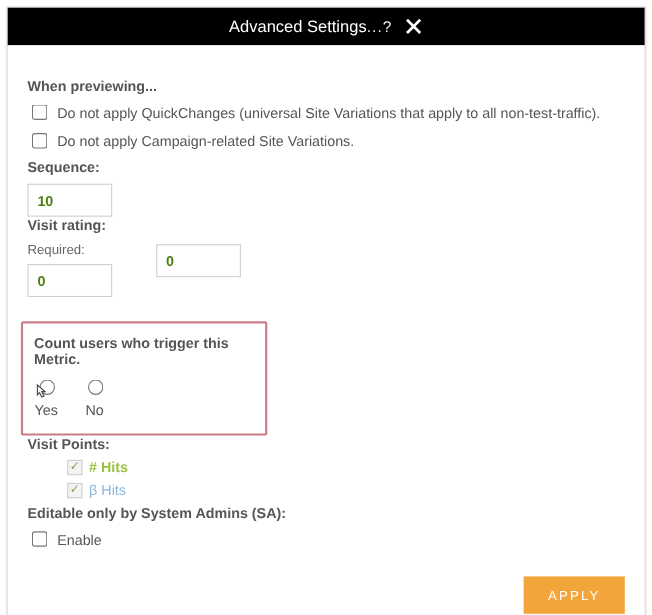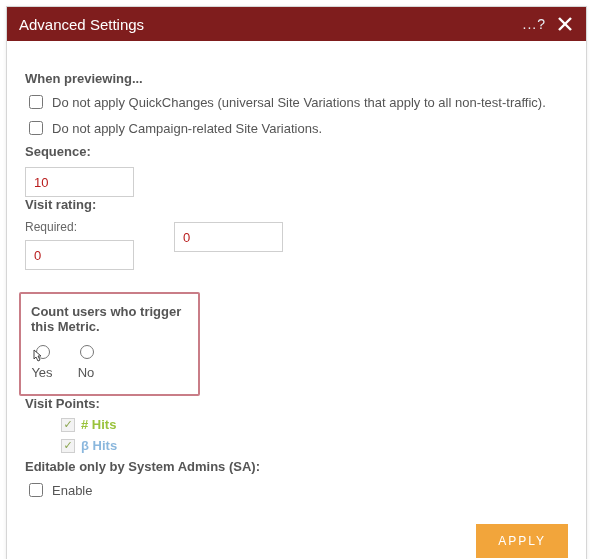--- a/index.html
+++ b/index.html
@@ -11,25 +11,25 @@
     font-size: 13px;
     color: #444;
   }
   .dialog {
     width: 581px;
     border: 1px solid #d6d6d6;
     background: #fff;
     box-shadow: 0 1px 4px rgba(0,0,0,0.08);
   }
   .titlebar {
-    background: #7f1d1d;
+    background: #000000;
     color: #fff;
     display: flex;
     align-items: center;
-    justify-content: space-between;
+    justify-content: center;
     padding: 8px 12px;
     font-size: 15px;
   }
   .titlebar .title { font-weight: 400; }
   .titlebar .title-right { display: flex; align-items: center; gap: 10px; }
   .help-dots { font-size: 14px; color: #e8eef5; letter-spacing: 1px; }
   .close-x svg { display: block; }
   .content { padding: 14px 18px 16px 18px; }
   .section-label {
     font-weight: bold;
@@ -39,53 +39,54 @@
     display: block;
   }
   .section-label.first { margin-top: 16px; }
   .sublabel { color: #666; font-size: 12px; margin-bottom: 4px; display:block; }
   .checkbox-row { display: flex; align-items: center; gap: 6px; margin: 6px 0; color: #555; }
   .checkbox-row input[type="checkbox"] {
     width: 14px; height: 14px;
     accent-color: #999;
   }
   .num-input {
-    width: 109px;
+    width: 77px;
     height: 30px;
     padding: 4px 8px;
     border: 1px solid #cfcfcf;
     font-size: 13px;
-    color: #b91c1c;
+    color: #4d7c0f;
     margin-top: 2px;
+    font-weight: bold;
   }
   .visit-row { display: flex; gap: 40px; margin-top: 8px; }
   .highlight-box {
     border: 2px solid #c97d87;
     border-radius: 2px;
     padding: 10px 10px 14px 10px;
     margin-top: 22px;
     margin-left: -6px;
-    width: 181px;
+    width: 224px;
   }
   .highlight-box .section-label { margin-top: 0; }
   .radio-row { display: flex; gap: 22px; margin-top: 8px; align-items:center; }
   .radio-item { display: flex; align-items: center; gap: 6px; color:#555; position:relative;flex-direction:column; }
   .radio-item input[type="radio"] {
     width: 14px; height: 14px;
     accent-color: #888;
   }
   .cursor-icon {
     position: absolute;
     left: -2px;
     top: 6px;
     pointer-events: none;
   }
   .dp-row { display: flex; align-items:center; gap:6px; margin:6px 0;padding-left:36px; }
   .dp-hits { color: #9ac33c; font-weight: bold; }
-  .dp-beta { color: #8ab7dd; font-weight: bold; }
+  .dp-beta { color: #8ab7dd; font-weight: normal; }
   .checked-box {
     width: 14px;
     height: 14px;
     border: 1px solid #cfcfcf;
     background: #f3f3f3;
     display: inline-flex;
     align-items: center;
     justify-content: center;
   }
   .checked-box::after {

